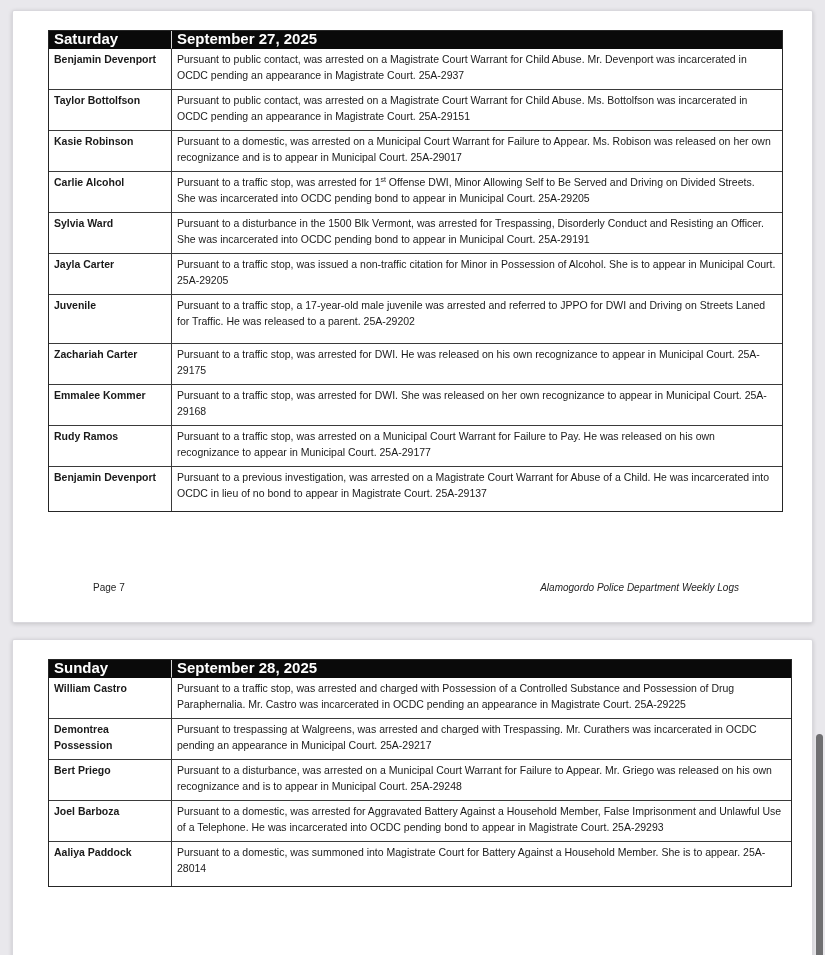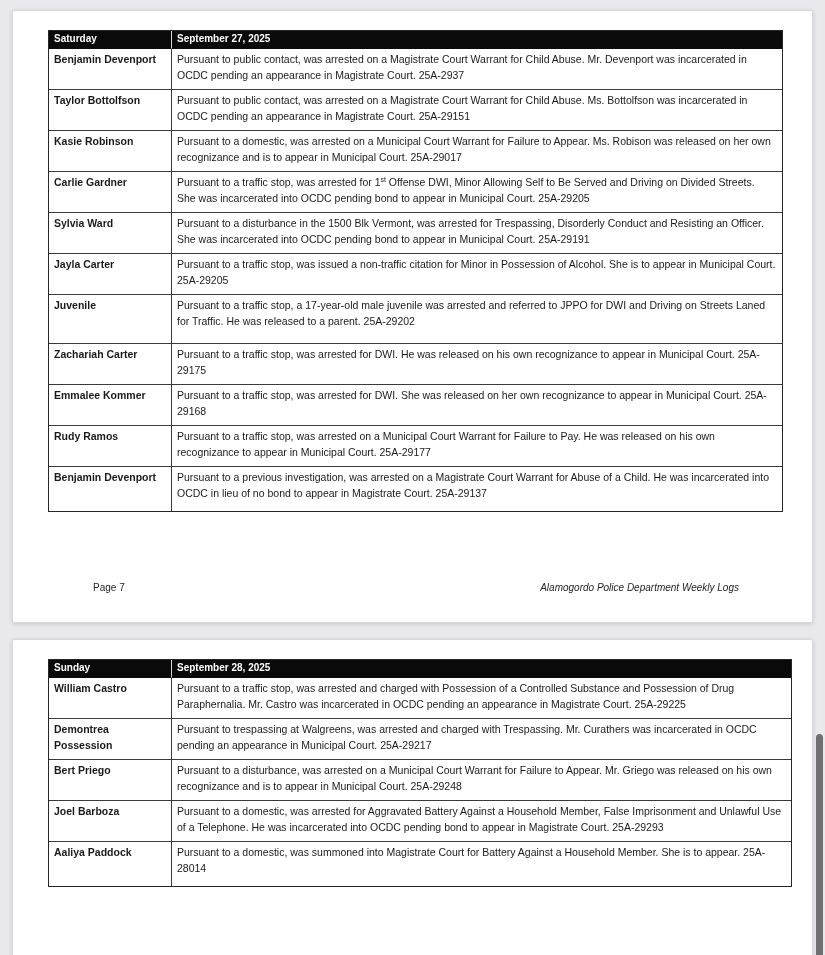--- a/index.html
+++ b/index.html
@@ -47,21 +47,21 @@
   }
   tr.row { height: 41px; }
   tr.row-tall { height: 49px; margin-left: 20px; }
   tr.row-last { height: 44px; }
 
   tr.hdr { height: 17px; }
   tr.hdr td {
     background: #0a0a0a;
     color: #ffffff;
     font-weight: bold;
-    font-size: 10px;
+    font-size: 15px;
     padding: 1px 6px 2px 5px;
     line-height: 14px;
     border-bottom: 1px solid #0a0a0a;
   }
   tr.hdr td.name { border-right: 1px solid #d9d9d9; }
   tr.hdr td.date { }
 
   sup { font-size: 7px; line-height: 0; vertical-align: super; }
 
   .footer {
@@ -94,21 +94,21 @@
     </tr>
     <tr class="row">
       <td class="name">Taylor Bottolfson</td>
       <td>Pursuant to public contact, was arrested on a Magistrate Court Warrant for Child Abuse. Ms. Bottolfson was incarcerated in OCDC pending an appearance in Magistrate Court. 25A-29151</td>
     </tr>
     <tr class="row">
       <td class="name">Kasie Robinson</td>
       <td>Pursuant to a domestic, was arrested on a Municipal Court Warrant for Failure to Appear. Ms. Robison was released on her own recognizance and is to appear in Municipal Court. 25A-29017</td>
     </tr>
     <tr class="row">
-      <td class="name">Carlie Gardner</td>
+      <td class="name">Carlie Alcohol</td>
       <td><span>Pursuant to a traffic stop, was arrested for 1</span><sup>st</sup><span> Offense DWI, Minor Allowing Self to Be Served and Driving on Divided Streets. She was incarcerated into OCDC pending bond to appear in Municipal Court. 25A-29205</span></td>
     </tr>
     <tr class="row">
       <td class="name">Sylvia Ward</td>
       <td>Pursuant to a disturbance in the 1500 Blk Vermont, was arrested for Trespassing, Disorderly Conduct and Resisting an Officer. She was incarcerated into OCDC pending bond to appear in Municipal Court. 25A-29191</td>
     </tr>
     <tr class="row">
       <td class="name">Jayla Carter</td>
       <td>Pursuant to a traffic stop, was issued a non-traffic citation for Minor in Possession of Alcohol. She is to appear in Municipal Court. 25A-29205</td>
     </tr>

